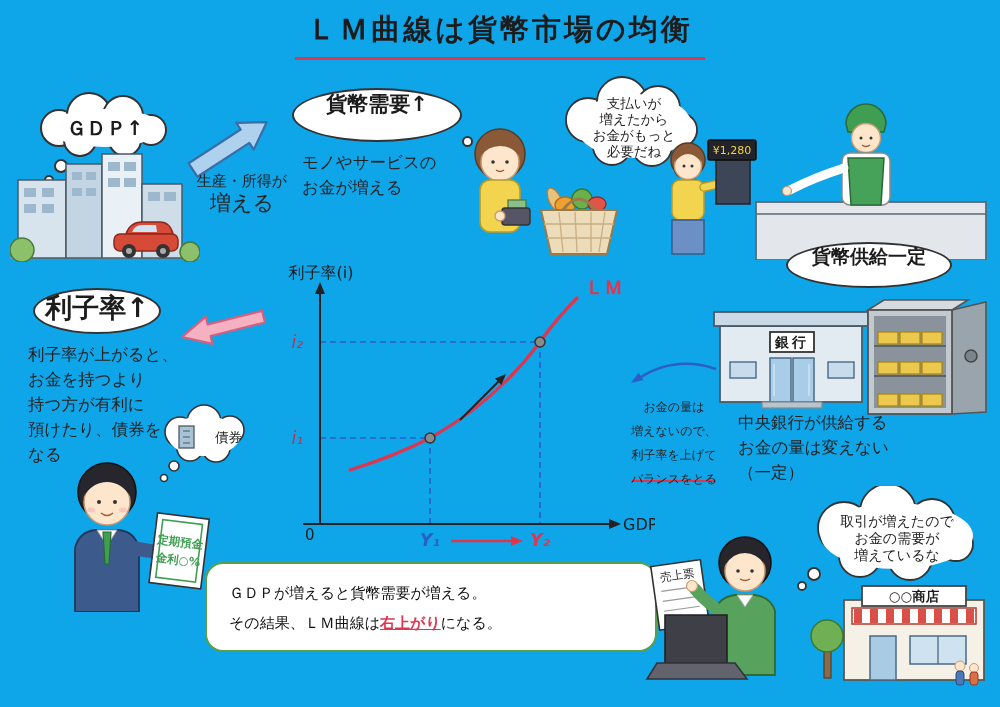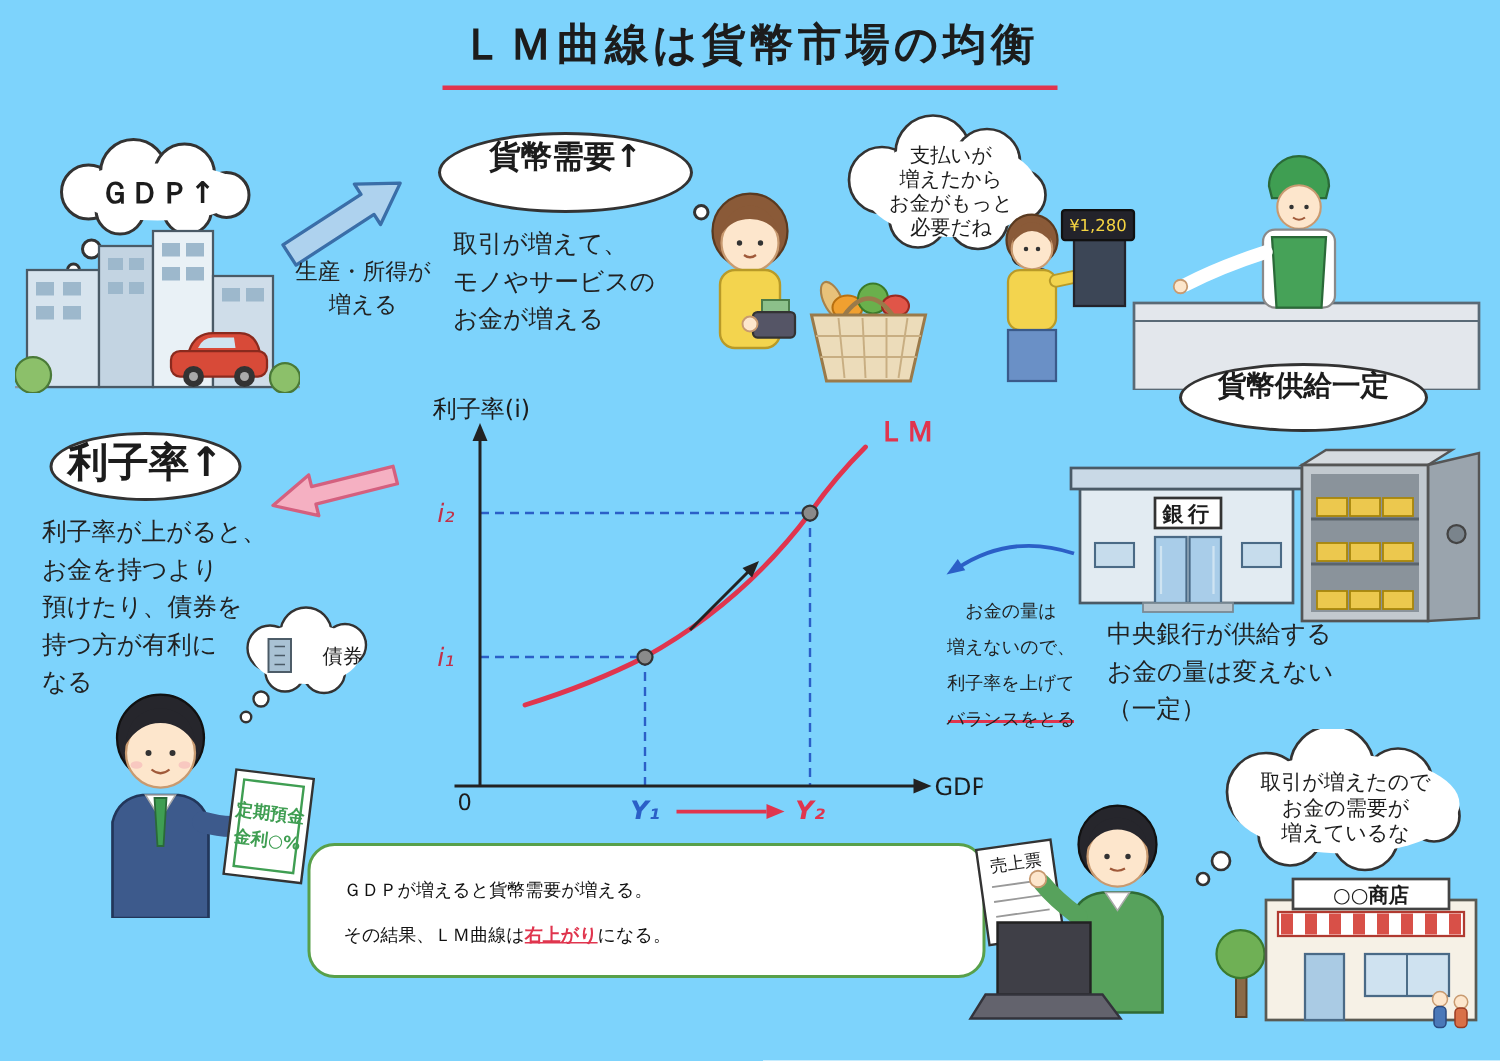--- a/index.html
+++ b/index.html
@@ -1,18 +1,18 @@
 <!DOCTYPE html>
 <html style="--accent_red: #e0354e; --line_blue: #2b5fc7; --arrow_blue_fill: #aed2ee; --arrow_pink_fill: #f5b0c2; --box_green: #58a04a;"><head>
 <meta charset="utf-8">
 <style>
   * { margin:0; padding:0; box-sizing:border-box; }
   html,body { background:#ffffff; }
   body { font-family:"DejaVu Sans", sans-serif; color:#1c1c1c; }
-  .canvas { position:relative; width:1000px; height:707px; background:#7dd3fc; overflow:hidden; }
+  .canvas { position:relative; width:1000px; height:707px; background:#0ea5e9; overflow:hidden; }
   .abs { position:absolute; }
   svg text { font-family:"DejaVu Sans", sans-serif; }
 
   .title-wrap { left:0; right:0; top:10px; text-align:center; }
   .title-wrap span {
     display:inline-block; font-size:29px; font-weight:bold; letter-spacing:3px;
     padding:0 12px 7px 12px; border-bottom:3.5px solid var(--accent_red,#e0354e);
   }
 
   .bubble-ellipse {
@@ -26,21 +26,21 @@
   .tb-sm .line { font-size:12px;   line-height:24px; }
   .center { text-align:center; }
 
   .underline-red { border-bottom:2.2px solid var(--accent_red,#e0354e); padding-bottom:18px; }
 
   .summary-box {
     left:205px; top:562px; width:452px;
     border:2.5px solid var(--box_green,#58a04a); border-radius:18px;
     background:#fff; padding:14px 22px 12px 22px;
   }
-  .summary-box .line { font-size:12px; line-height:30px; white-space:nowrap; color:#111; }
+  .summary-box .line { font-size:15px; line-height:30px; white-space:nowrap; color:#111; }
   .hl-red { color:var(--accent_red,#e0354e); font-weight:bold;text-decoration:underline; }
 </style>
 </head>
 <body>
 
 <div class="canvas">
 
   <div class="abs title-wrap">
     <span>ＬＭ曲線は貨幣市場の均衡</span>
   </div>
@@ -97,30 +97,29 @@
     <circle cx="180" cy="102" r="10" fill="#8cc06a" stroke="#4a7a38" stroke-width="1.5"></circle>
   </svg>
 
   <svg class="abs" style="left:185px;top:98px" width="105" height="85">
     <g transform="translate(8,72) rotate(-33)">
       <polygon points="0,-8 62,-8 62,-16 88,0 62,16 62,8 0,8" fill="var(--arrow_blue_fill,#aed2ee)" stroke="#3a6ea8" stroke-width="2.2" stroke-linejoin="round"></polygon>
     </g>
   </svg>
   <div class="abs textblock center" style="left:188px;top:170px;width:108px">
     <div class="line" style="font-size:15px;line-height:22px">生産・所得が</div>
-    <div class="line" style="font-size:15px;line-height:22px">増える</div>
+    <div class="line" style="font-size:21px;line-height:22px">増える</div>
   </div>
 
   <div class="abs bubble-ellipse" style="left:292px;top:88px;width:170px;height:54px;font-size:21px">
     <span>貨幣需要↑</span>
   </div>
   <div class="abs dot" style="left:462px;top:136px;width:11px;height:11px"></div>
   <div class="abs dot" style="left:477px;top:150px;width:7px;height:7px"></div>
   <div class="abs textblock tb-md" style="left:302px;top:150px">
-    <div class="line">取引が増えて、</div>
     <div class="line">モノやサービスの</div>
     <div class="line">お金が増える</div>
   </div>
 
   <svg class="abs" style="left:452px;top:112px" width="100" height="148">
     <circle cx="48" cy="42" r="25" fill="#8a5a38" stroke="#5a3a20" stroke-width="1.5"></circle>
     <circle cx="48" cy="50" r="19" fill="#fde6cc" stroke="#c89a70" stroke-width="1.5"></circle>
     <path d="M29,44 Q33,26 48,25 Q63,26 67,44 Q60,34 48,34 Q36,34 29,44 Z" fill="#8a5a38"></path>
     <circle cx="41" cy="50" r="1.8" fill="#333"></circle>
       <circle cx="55" cy="50" r="1.8" fill="#333"></circle>
@@ -290,22 +289,22 @@
     <span>利子率↑</span>
   </div>
   <svg class="abs" style="left:178px;top:305px" width="95" height="58">
     <g transform="translate(4,32) rotate(-14)">
       <polygon points="84,-6 28,-6 28,-14 0,0 28,14 28,6 84,6" fill="var(--arrow_pink_fill,#f5b0c2)" stroke="#d4607f" stroke-width="2.2" stroke-linejoin="round"></polygon>
     </g>
   </svg>
   <div class="abs textblock tb-md" style="left:28px;top:342px">
     <div class="line">利子率が上がると、</div>
     <div class="line">お金を持つより</div>
+    <div class="line">持つ方が有利に</div>
     <div class="line">預けたり、債券を</div>
-    <div class="line">持つ方が有利に</div>
     <div class="line">なる</div>
   </div>
 
   <svg class="abs" style="left:152px;top:398px" width="105" height="95">
     <g stroke="#333" stroke-width="1.6" fill="#fff">
       <circle cx="28" cy="34" r="15"></circle>
         <circle cx="52" cy="24" r="17"></circle>
         <circle cx="78" cy="32" r="14"></circle>
       <circle cx="64" cy="50" r="14"></circle>
         <circle cx="38" cy="50" r="13"></circle>

